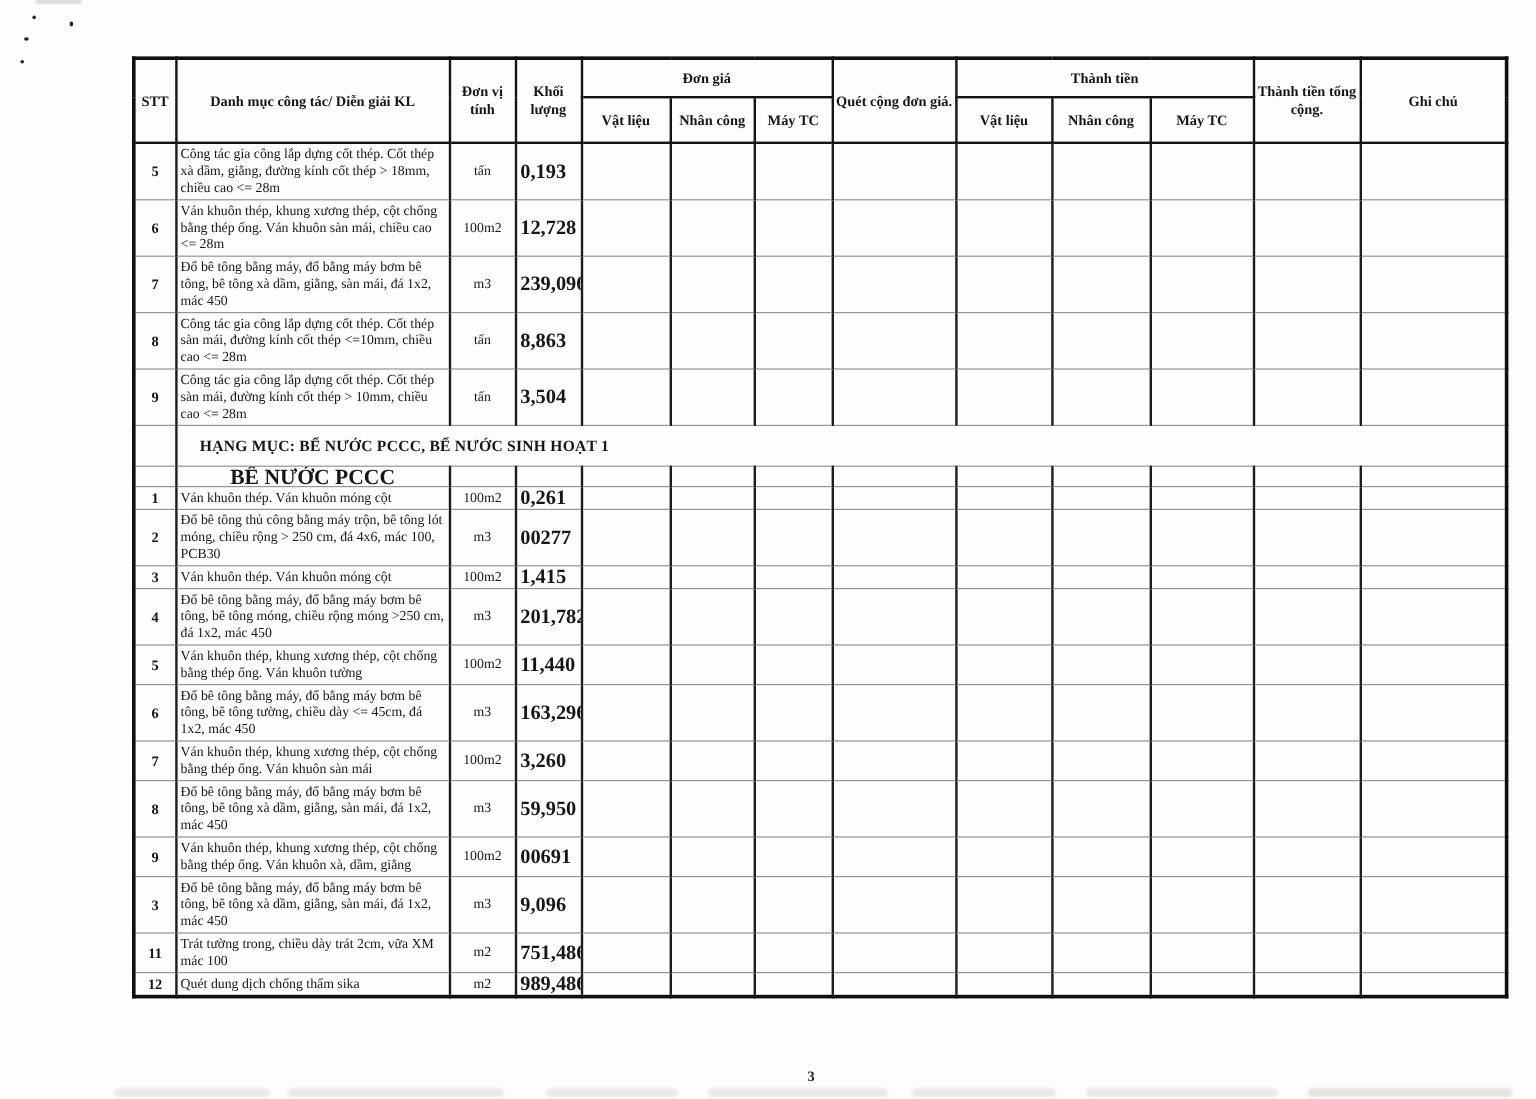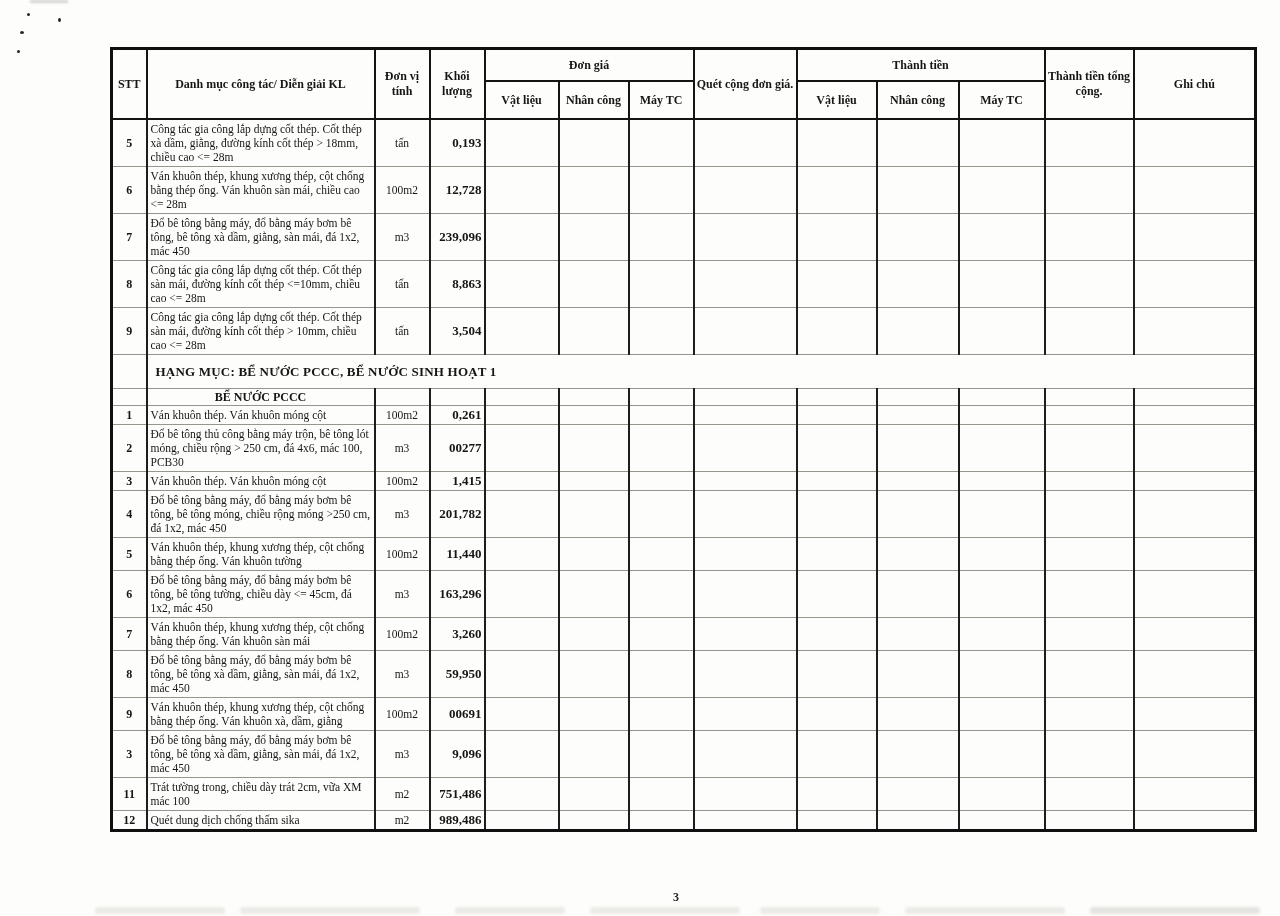--- a/index.html
+++ b/index.html
@@ -41,28 +41,28 @@
   .cost-table td {
     border-left: 2px solid #1d1d1d; border-right: 2px solid #1d1d1d;
     border-top: 1px solid #96968c; border-bottom: 1px solid #96968c;
     font-size: 11.5px; line-height: 14px;
     padding: 2px 3px; vertical-align: middle;
     overflow: hidden;
   }
   td.cell-stt { text-align: center; font-weight: bold; font-size: 12px; }
   td.cell-desc { text-align: left; }
   td.cell-unit { text-align: center; font-weight: normal; }
-  td.cell-qty { text-align: right; font-weight: bold; font-size: 13px; padding-right: 2px; }
+  td.cell-qty { text-align: left; font-weight: bold; font-size: 17px; padding-right: 2px; }
   td.cell-empty { }
   tr.section-row td.section-title {
     font-weight: bold; font-size: 13px; text-align: left;
-    padding: 10px 2px 9px 8px; letter-spacing: .2px;
+    padding: 10px 2px 9px 19px; letter-spacing: .2px;
   }
   tr.subsection-row td.subsection-title {
-    font-weight: bold; font-size: 12px; text-align: center; padding: 1px 2px;
+    font-weight: bold; font-size: 18px; text-align: center; padding: 1px 2px;
   }
   .page-number {
     position: absolute; left: 673px; top: 890px;
     font-size: 12px; font-weight: bold; color: #222;
   }
 </style>
 </head>
 <body>
 
 <div class="page">

